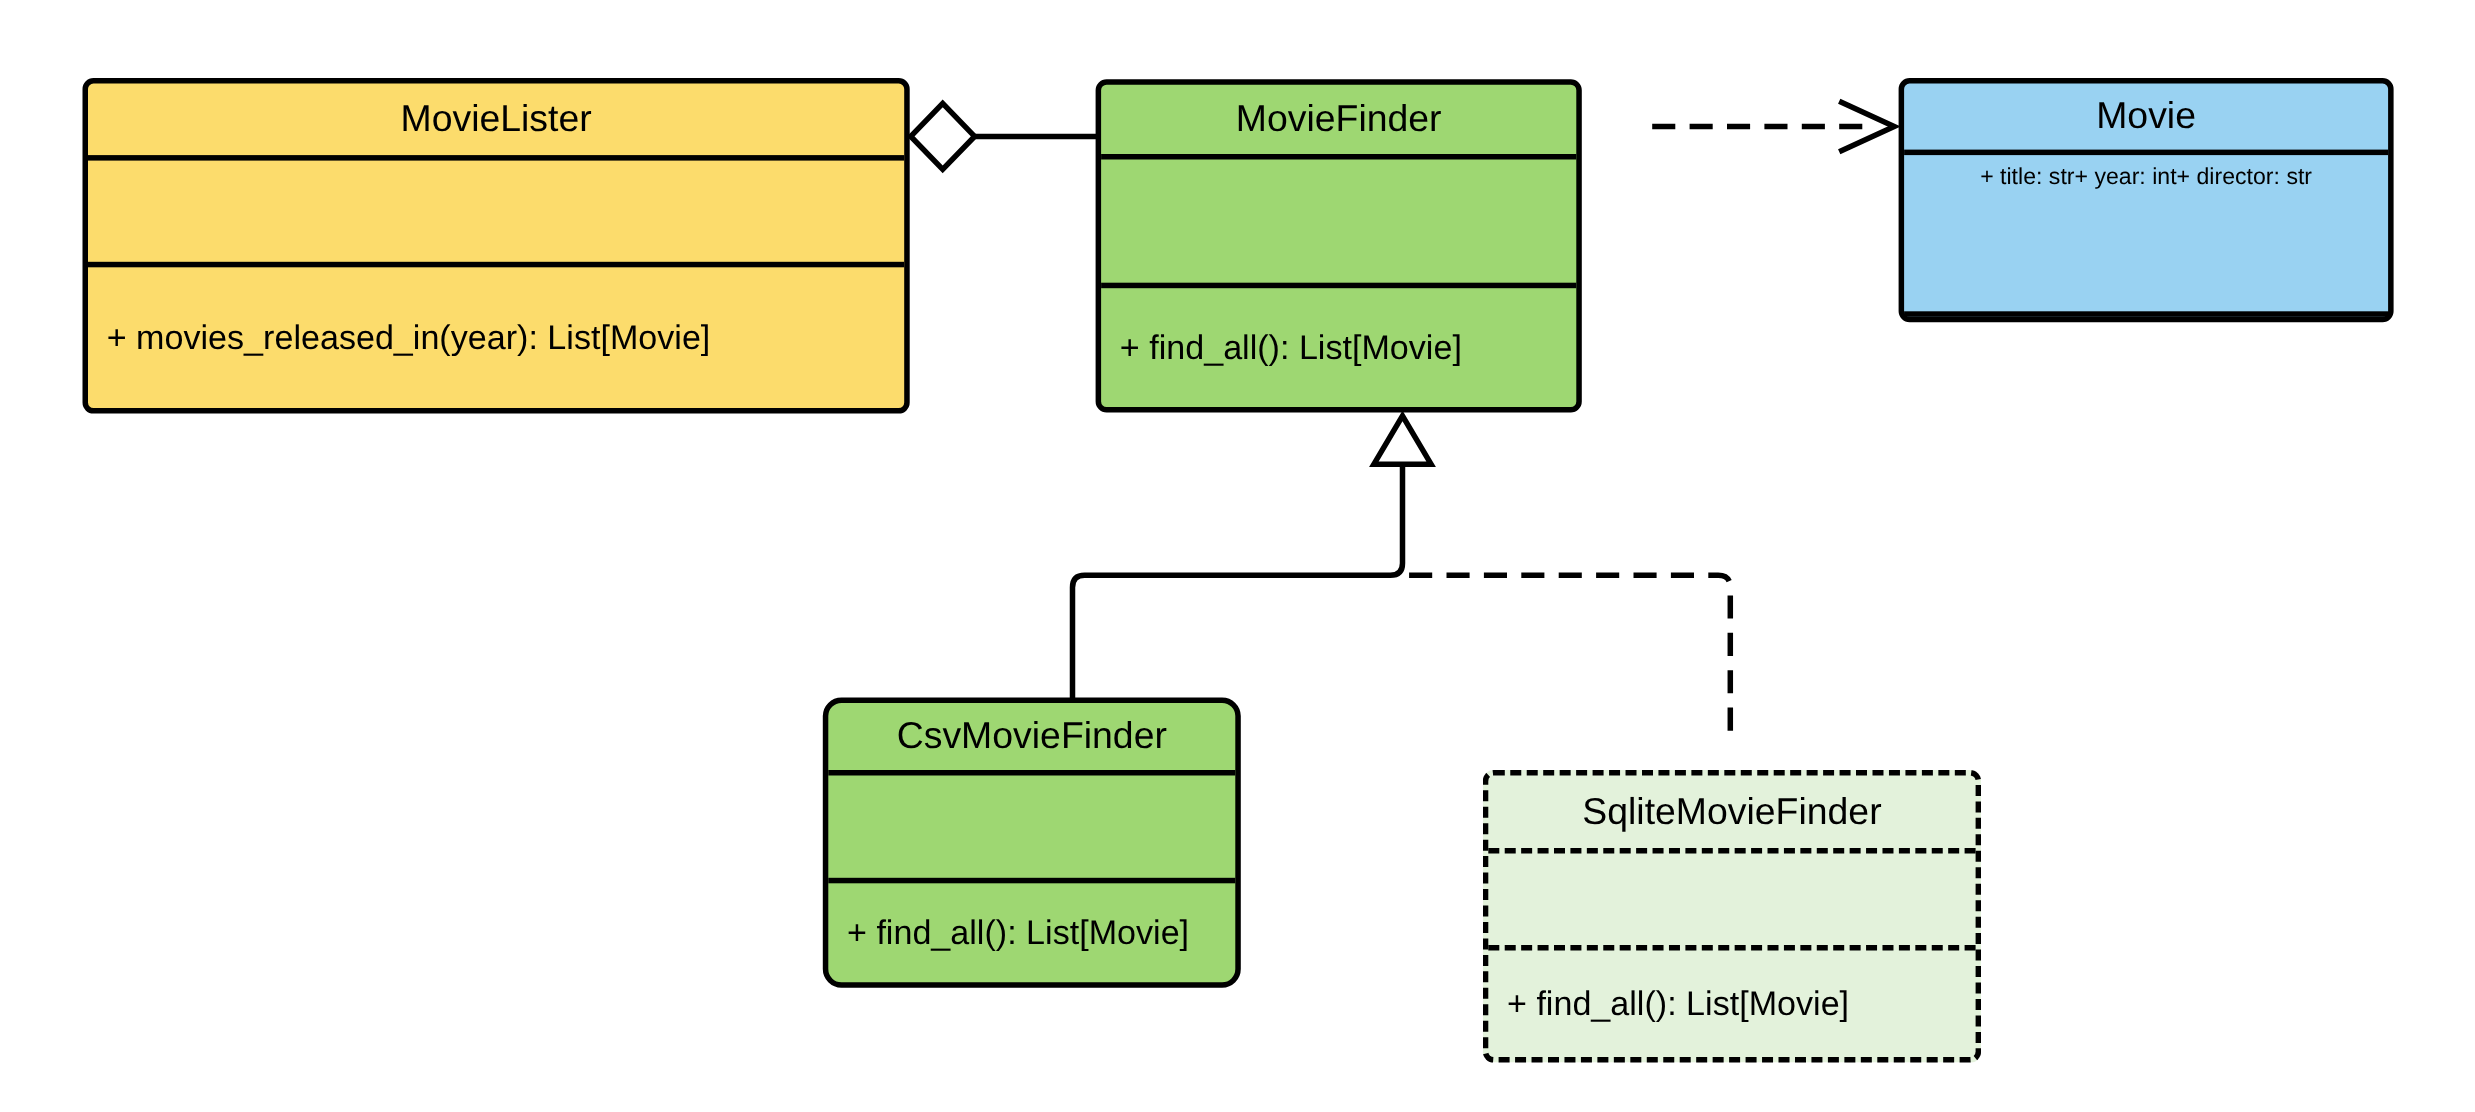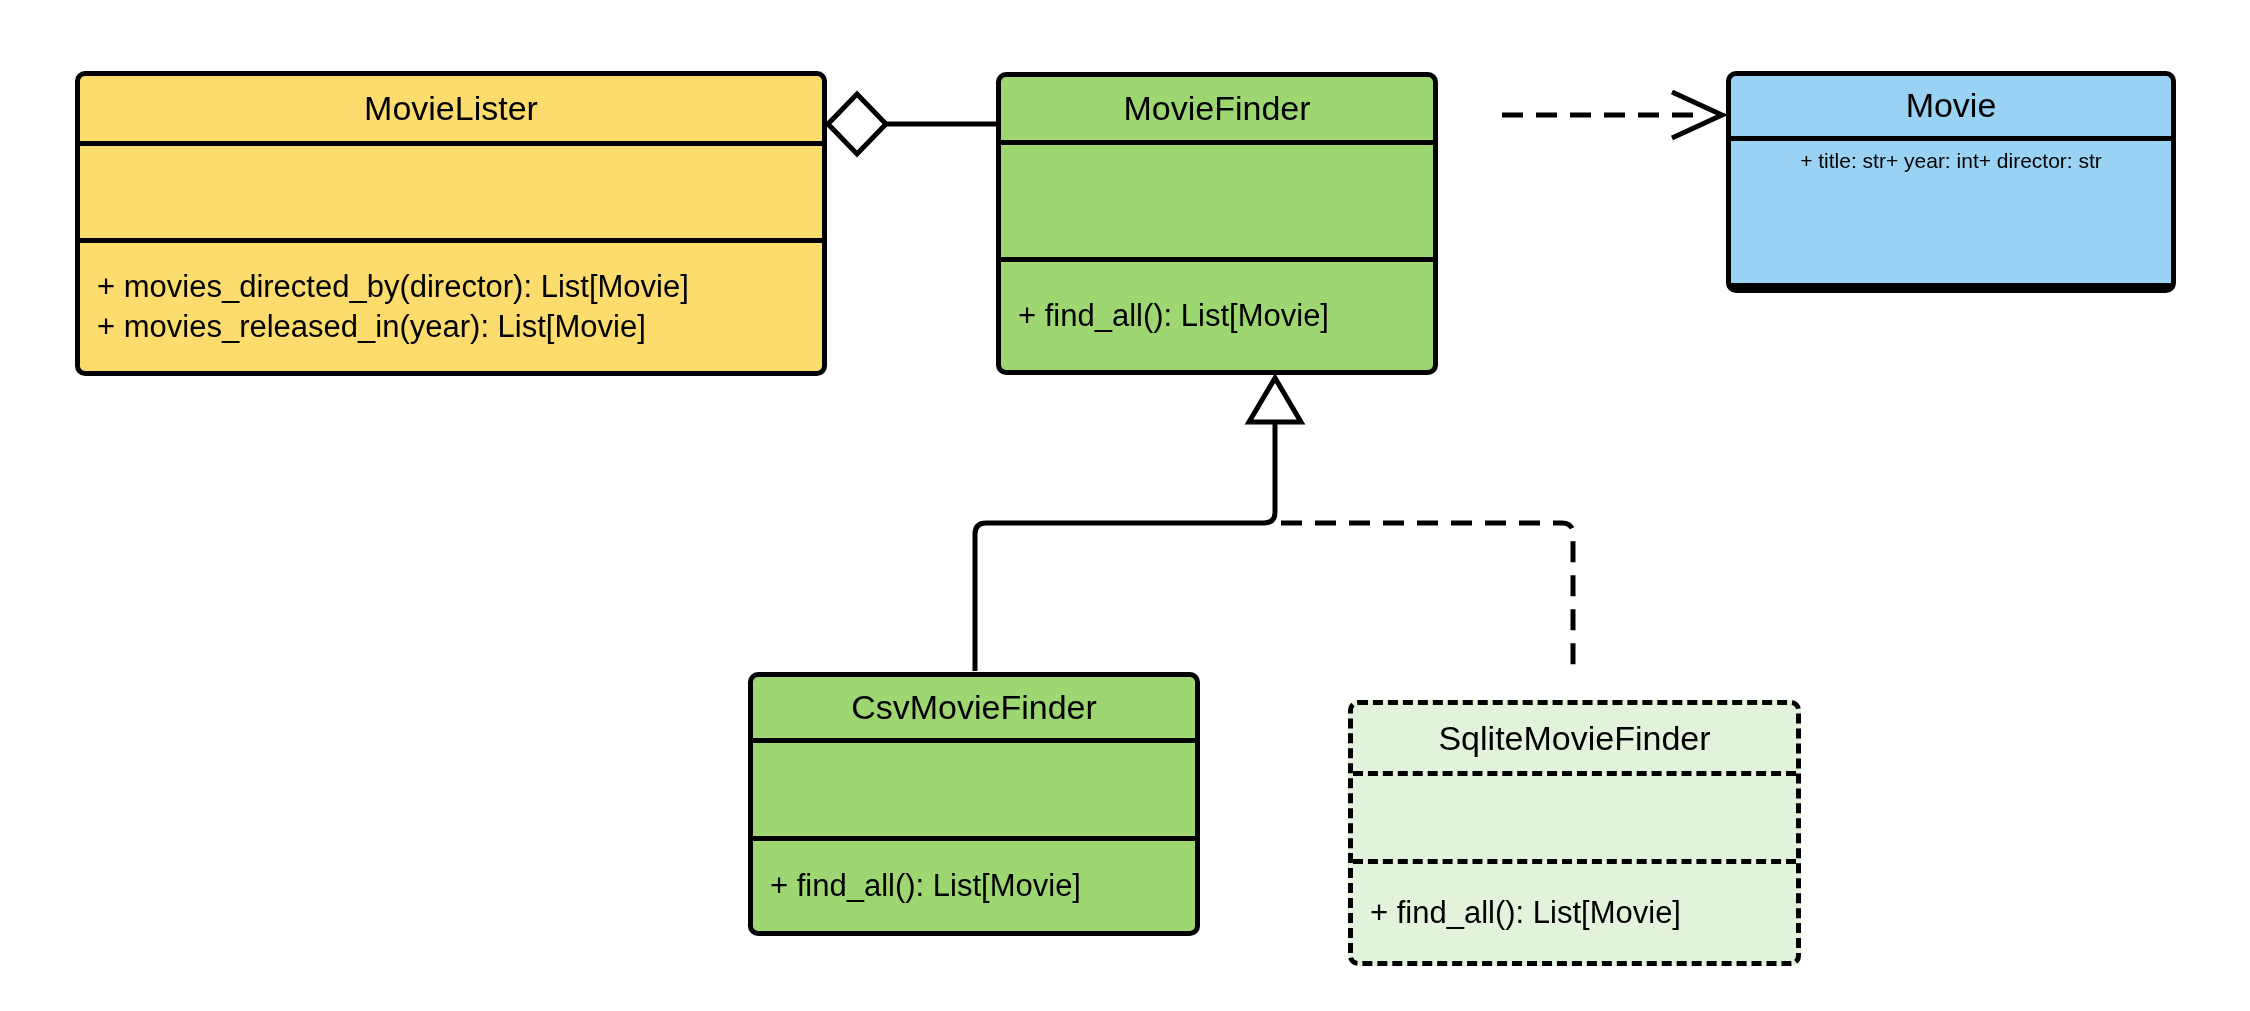--- a/index.html
+++ b/index.html
@@ -81,21 +81,20 @@
 
     <path class="stroke nofill dashline" d="M1281,523 L1562,523 Q1573,523 1573,534 L1573,669"></path>
 
     <polygon class="stroke hollow" points="1275,378 1249,422 1301,422"></polygon>
   </svg>
 
   <div class="uml-box" style="left: 75px; top: 71px; width: 752px; height: 305px; background-color: rgb(252, 220, 108);">
     <div class="uml-title" style="height:70px;">MovieLister</div>
     <div class="uml-attrs" style="height:97px;"></div>
     <div class="uml-methods">
-      <div>+ movies_directed_by(director): List[Movie]</div>
       <div>+ movies_released_in(year): List[Movie]</div>
     </div>
   </div>
 
   <div class="uml-box" style="left: 996px; top: 72px; width: 442px; height: 303px; background-color: rgb(158, 215, 114);">
     <div class="uml-title" style="height:68px;">MovieFinder</div>
     <div class="uml-attrs" style="height:117px;"></div>
     <div class="uml-methods">
       <div>+ find_all(): List[Movie]</div>
     </div>
@@ -104,21 +103,21 @@
   <div class="uml-box" style="left: 1726px; top: 71px; width: 450px; height: 222px; background-color: rgb(153, 210, 242);">
     <div class="uml-title" style="height:69px;">Movie</div>
     <div class="uml-attrs" style="height:157px; line-height:39px;">
       <div>+ title: str</div>
       <div>+ year: int</div>
       <div>+ director: str</div>
     </div>
     <div class="uml-methods"></div>
   </div>
 
-  <div class="uml-box" style="left: 748px; top: 672px; width: 452px; height: 264px; background-color: rgb(158, 215, 114);">
+  <div class="uml-box" style="left: 748px; top: 634px; width: 380px; height: 264px; background-color: rgb(158, 215, 114); border-radius: 17px;">
     <div class="uml-title" style="height:66px;">CsvMovieFinder</div>
     <div class="uml-attrs" style="height:98px;"></div>
     <div class="uml-methods">
       <div>+ find_all(): List[Movie]</div>
     </div>
   </div>
 
   <div class="uml-box dashed" style="left: 1348px; top: 700px; width: 453px; height: 266px; background-color: rgb(227, 242, 219);">
     <div class="uml-title" style="height:71px;">SqliteMovieFinder</div>
     <div class="uml-attrs" style="height:88px;"></div>

